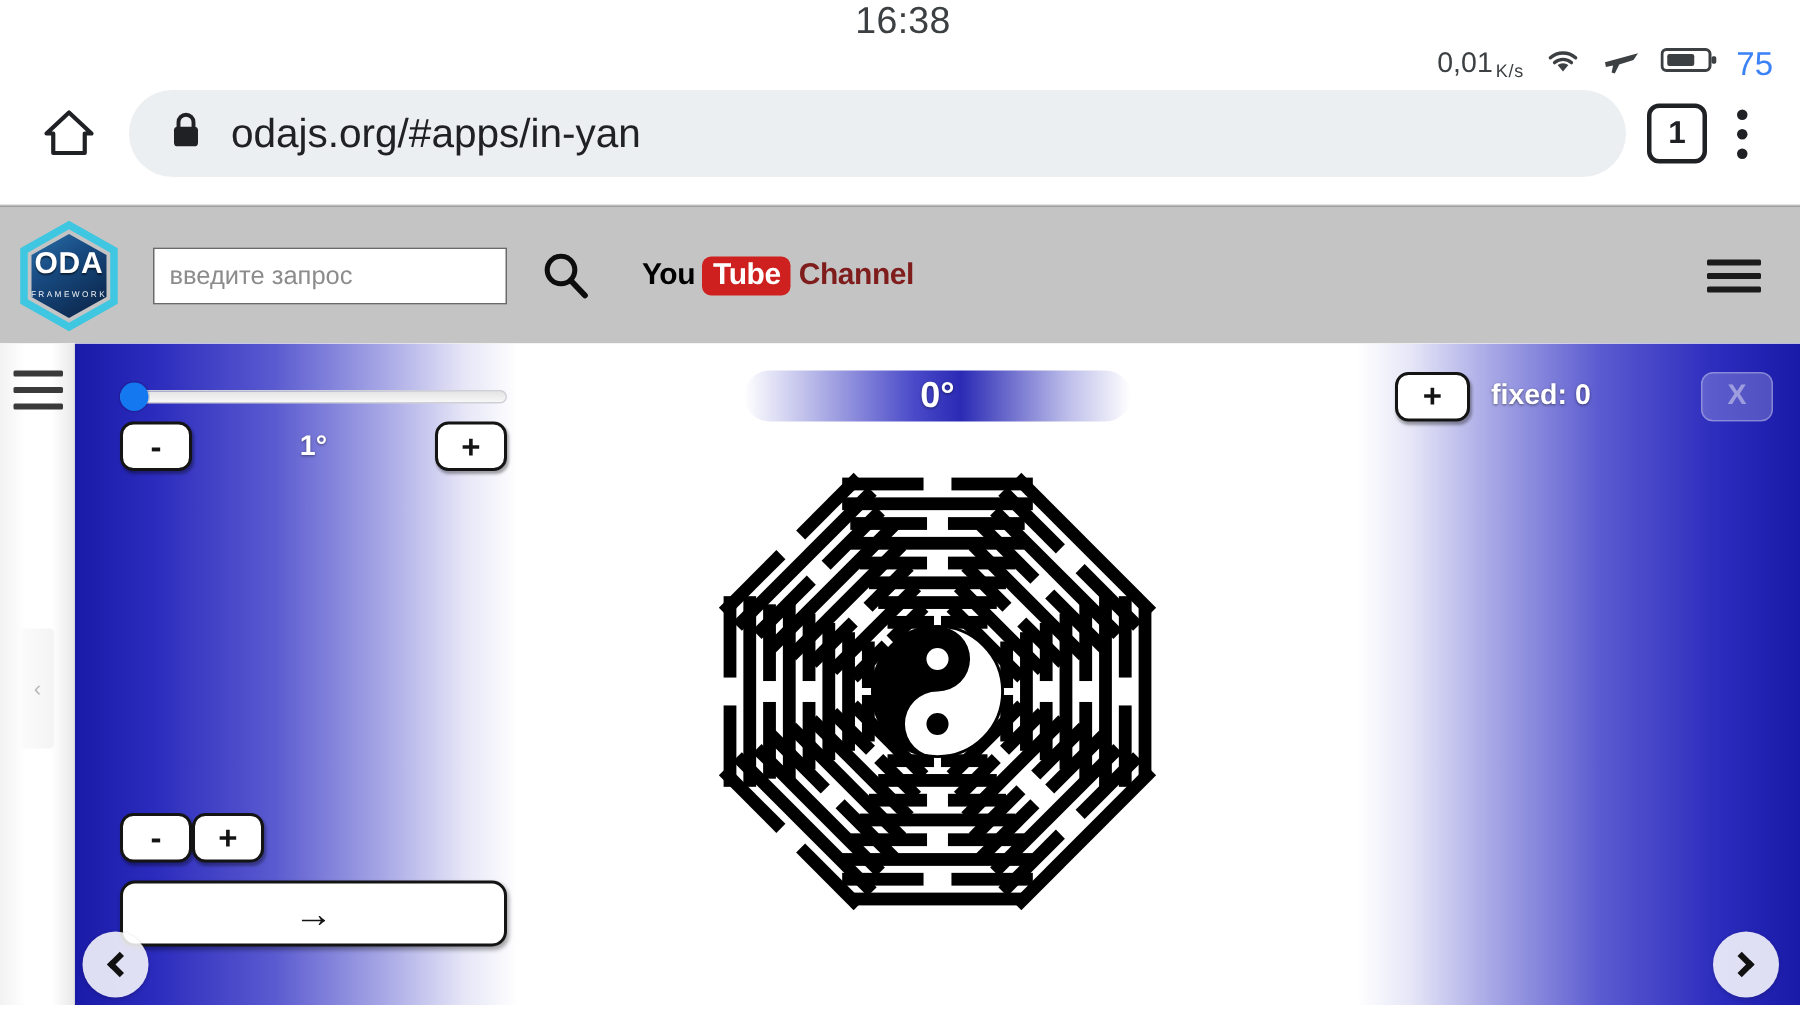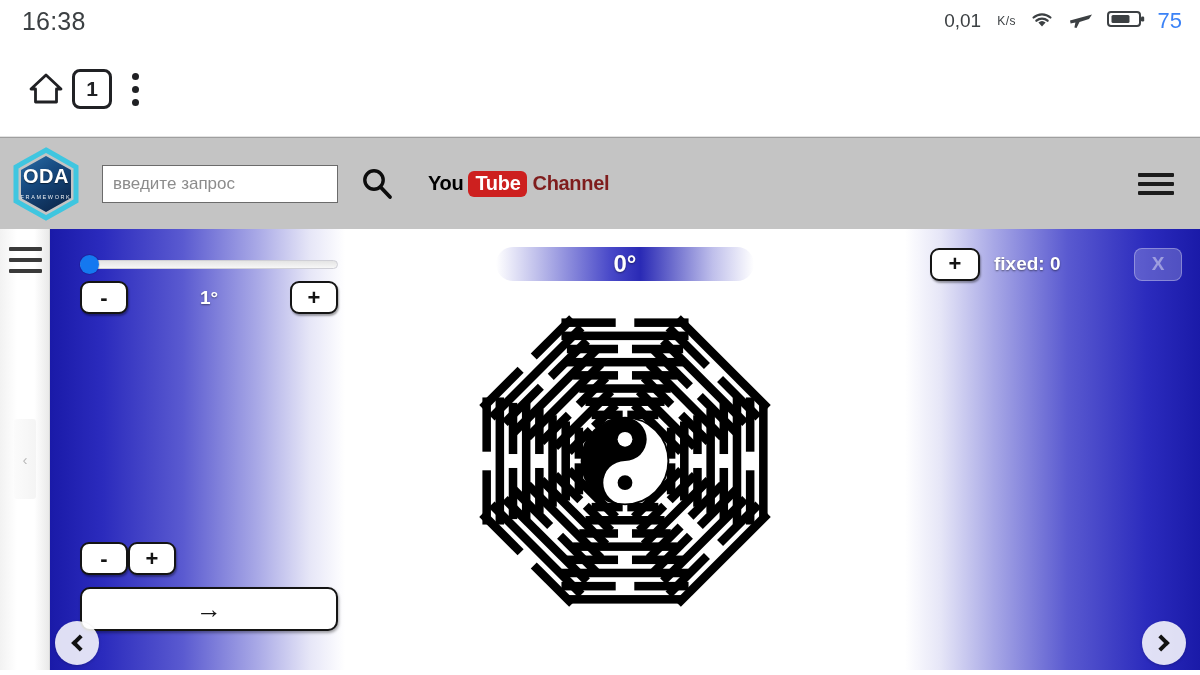--- a/index.html
+++ b/index.html
@@ -10,31 +10,32 @@
     overflow: hidden;
   }
 
   
   .status-bar {
     height: 42px; width: 1200px;
     background: #ffffff;
     display: flex; align-items: center;
     padding: 0 18px 0 22px;
     position: relative;
+    flex-direction: column;
   }
   .status-clock {
     font-size: 25px; color: #3c4043; letter-spacing: .2px;
   }
   .status-right {
     margin-left: auto;
     display: flex; align-items: center; gap: 13px;
     color: #3c4043;
   }
   .net-speed {
-    font-size: 19px; display: flex; align-items: center; gap: 16px;
+    font-size: 19px; display: flex; align-items: flex-end; gap: 2px;
   }
   .net-speed .frac {
     font-size: 12px; display: inline-flex; align-items: center;
   }
   .net-speed .frac sup { font-size: 12px; vertical-align: super; }
   .net-speed .frac .sl { margin: 0 .5px; }
   .net-speed .frac sub { font-size: 12px; vertical-align: sub; }
   .battery-pct { font-size: 22px; color: #3b82f6; }
 
   
@@ -349,20 +350,29 @@
     <span class="battery-pct">75</span>
   </div>
 </div>
 
 <div class="browser-bar">
   <div class="home-btn">
     <svg width="42" height="42" viewBox="0 0 42 42">
       <path d="M21 7 L36 21 L31.5 21 L31.5 34 L10.5 34 L10.5 21 L6 21 Z" fill="none" stroke="#202124" stroke-width="2.8" stroke-linejoin="round"></path>
     </svg>
   </div>
+  <div class="omnibox">
+    <span>
+      <svg width="24" height="28" viewBox="0 0 24 28">
+        <path d="M7 12 V8.5 a5 5 0 0 1 10 0 V12" fill="none" stroke="#202124" stroke-width="2.6"></path>
+        <rect x="4" y="11.5" width="16" height="13" rx="2.4" fill="#202124"></rect>
+      </svg>
+    </span>
+    <span class="url">odajs.org/#apps/in-yan</span>
+  </div>
   <div class="tab-count">
     <span>1</span>
   </div>
   <div class="kebab">
     <i></i>
     <i></i>
     <i></i>
   </div>
 </div>
 

